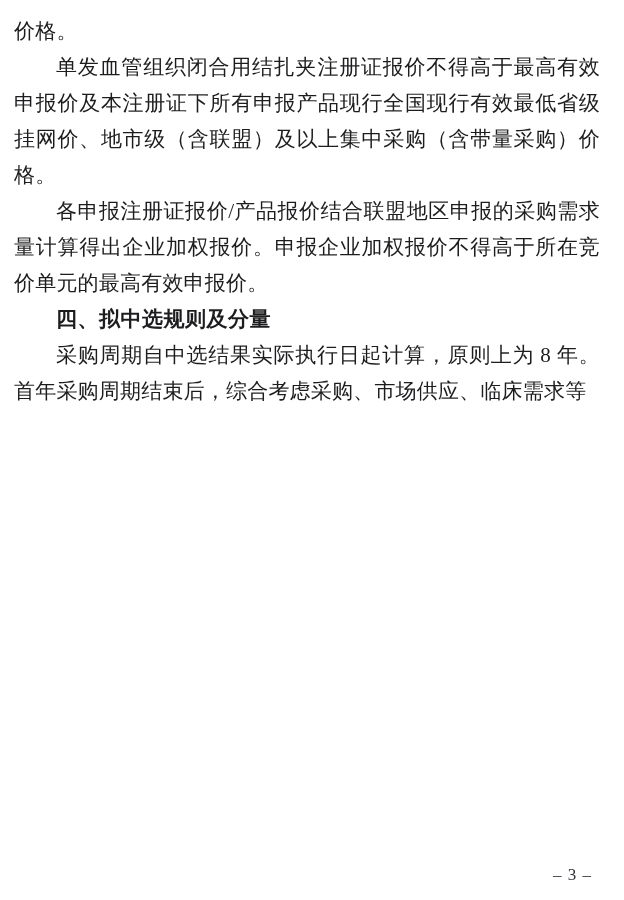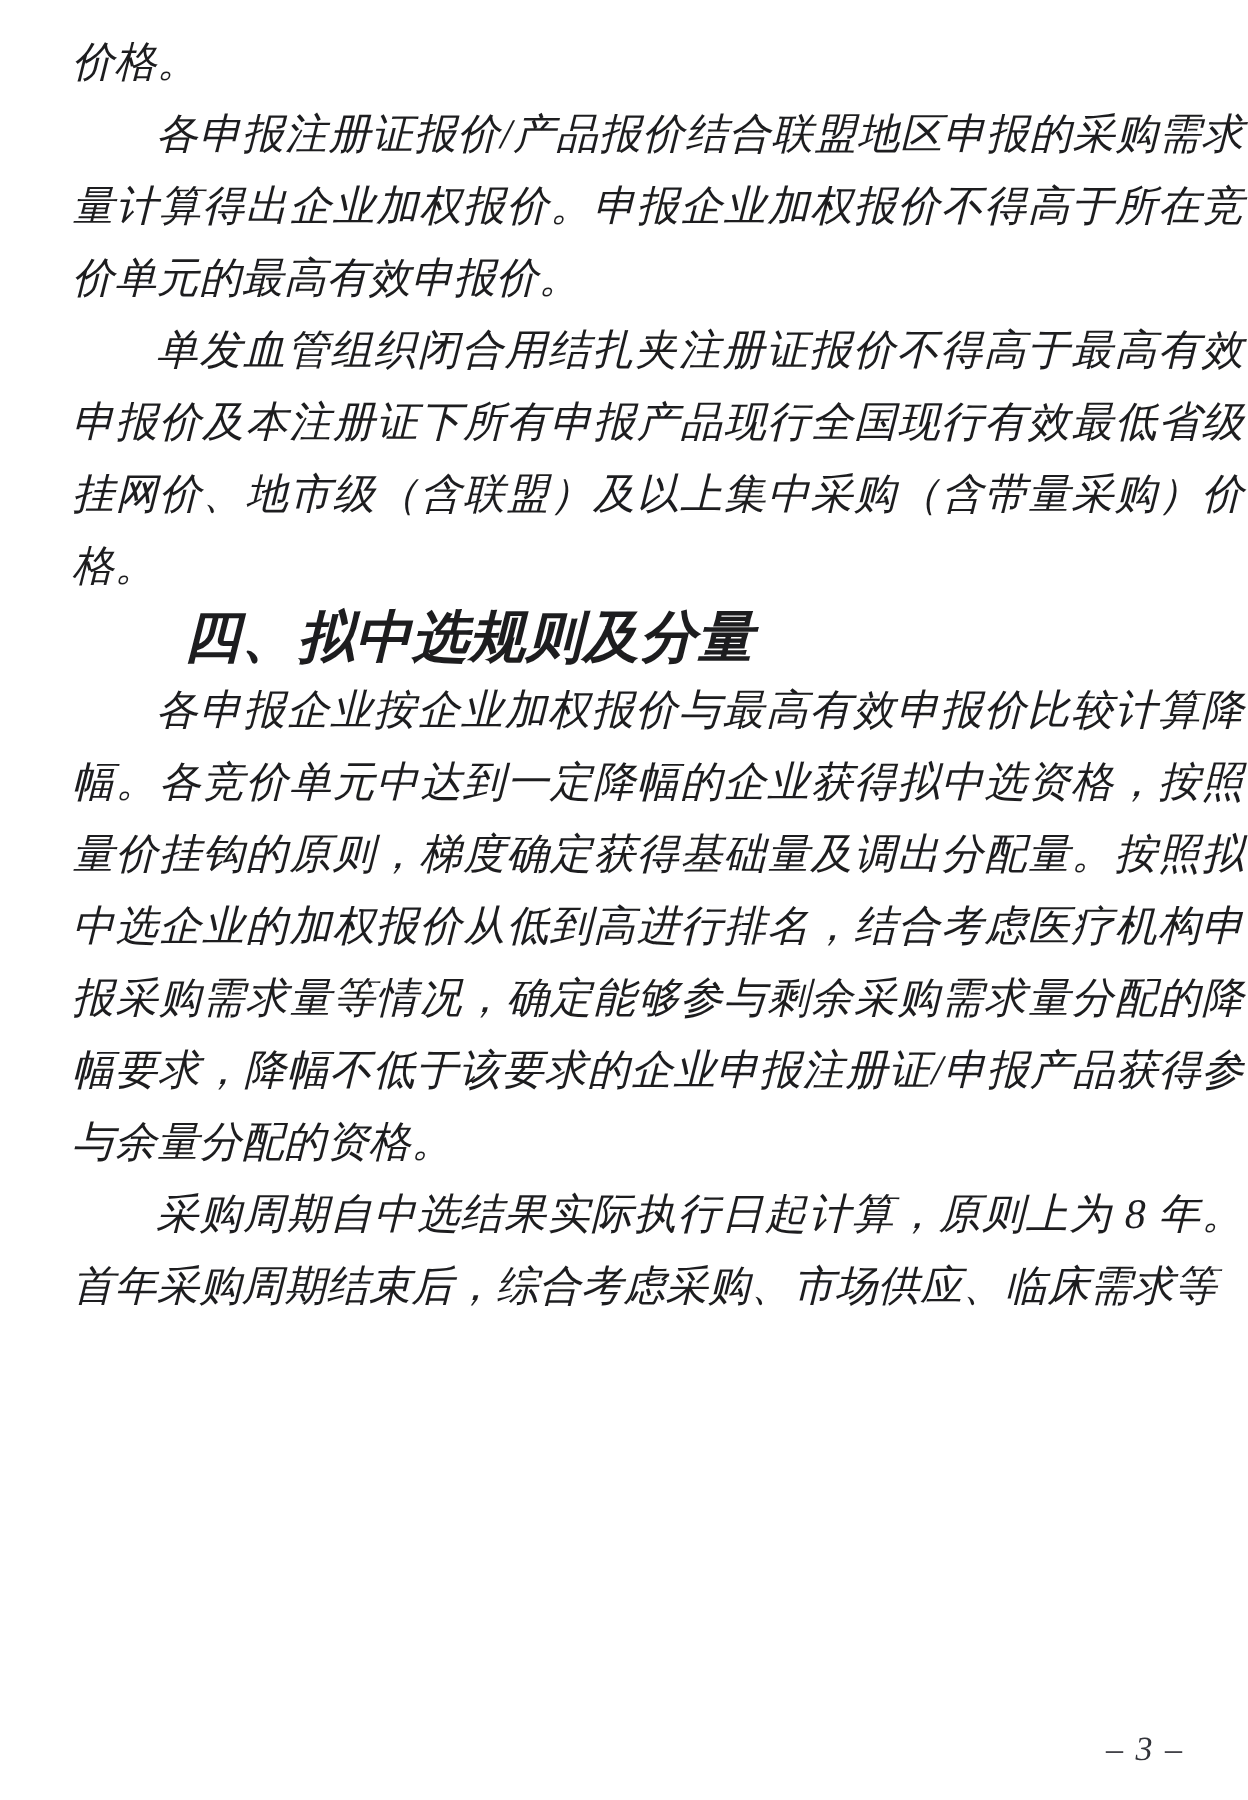--- a/index.html
+++ b/index.html
@@ -12,41 +12,40 @@
     height: 900px;
     position: relative;
     overflow: hidden;
     font-family: "Liberation Serif", serif;
     color: #1d1d1f;
   }
   .page {
     position: absolute;
     inset: 0;
     box-sizing: border-box;
-    padding: 13px 14px 0 36px;
-    font-style: italic;
+    padding: 13px 14px 0 14px;
   }
   .content {
     width: 586px;
   }
   .body-para {
     margin: 0;
     font-size: 21px;
     line-height: 36px;
     text-align: justify;
     text-justify: inter-character;
     letter-spacing: 0.2px;
     word-break: break-all;
   }
   .indent {
     text-indent: 2em;
   }
   .heading {
     margin: 0;
-    font-size: 28px;
+    font-size: 21px;
     line-height: 36px;
     font-weight: 700;
     font-family: "Liberation Sans", sans-serif;
     text-indent: 2em;
     letter-spacing: 0.5px;
   }
   .footer {
     position: absolute;
     right: 32px;
     bottom: 14px;
@@ -57,20 +56,19 @@
     letter-spacing: 1px;
   }
 </style>
 </head>
 <body>
 
 <div class="page">
   <div class="content">
 
   <p class="body-para">价格。</p>
+      <p class="body-para indent">单发血管组织闭合用结扎夹注册证报价不得高于最高有效申报价及本注册证下所有申报产品现行全国现行有效最低省级挂网价、地市级（含联盟）及以上集中采购（含带量采购）价格。</p>
       <p class="body-para indent">各申报注册证报价/产品报价结合联盟地区申报的采购需求量计算得出企业加权报价。申报企业加权报价不得高于所在竞价单元的最高有效申报价。</p>
-      <p class="body-para indent">单发血管组织闭合用结扎夹注册证报价不得高于最高有效申报价及本注册证下所有申报产品现行全国现行有效最低省级挂网价、地市级（含联盟）及以上集中采购（含带量采购）价格。</p>
       <h2 class="heading indent">四、拟中选规则及分量</h2>
-      <p class="body-para indent">各申报企业按企业加权报价与最高有效申报价比较计算降幅。各竞价单元中达到一定降幅的企业获得拟中选资格，按照量价挂钩的原则，梯度确定获得基础量及调出分配量。按照拟中选企业的加权报价从低到高进行排名，结合考虑医疗机构申报采购需求量等情况，确定能够参与剩余采购需求量分配的降幅要求，降幅不低于该要求的企业申报注册证/申报产品获得参与余量分配的资格。</p>
       <p class="body-para indent">采购周期自中选结果实际执行日起计算，原则上为 8 年。首年采购周期结束后，综合考虑采购、市场供应、临床需求等</p>
     </div>
   <div class="footer">– 3 –</div>
 </div>
 
 </body></html>

